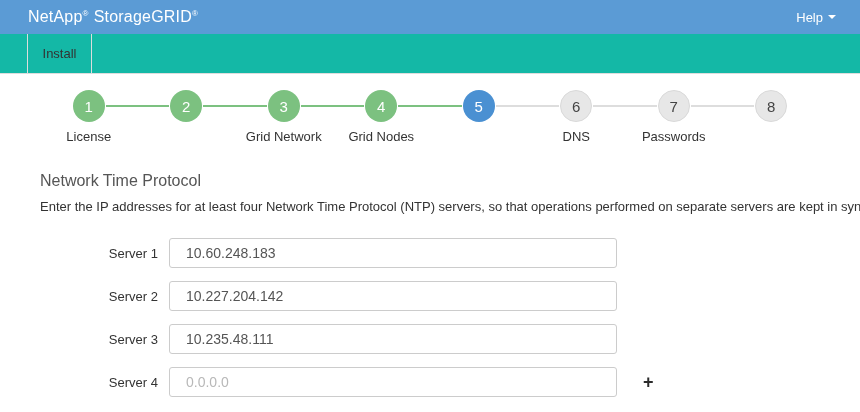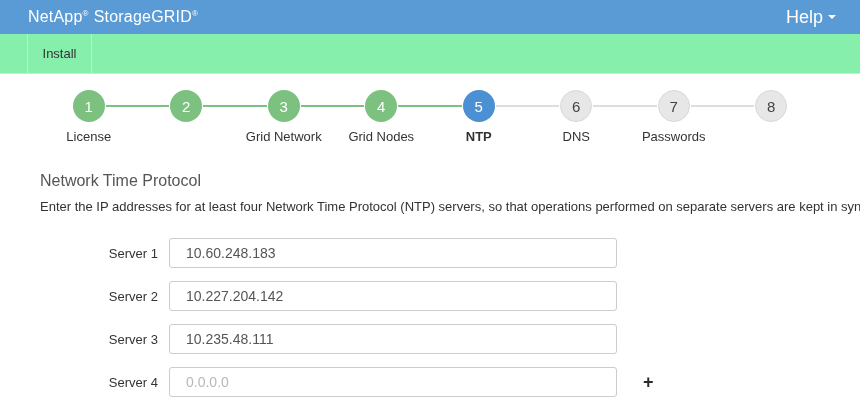--- a/index.html
+++ b/index.html
@@ -19,28 +19,28 @@
   }
   
   .header {
     height: 34px; background: var(--header-bg);
     display: flex; align-items: center; justify-content: space-between;
     padding: 0 24px 0 28px;
   }
   .brand { color: #fff; font-size: 16px; letter-spacing: 0.2px; }
   .brand sup { font-size: 8px; vertical-align: super; }
   .brand .product { margin-left: 5px; }
-  .help-menu { color: #fff; font-size: 18px; cursor: pointer; display: flex; align-items: center; }
+  .help-menu { color: #fff; font-size: 13px; cursor: pointer; display: flex; align-items: center; }
   .caret {
     display: inline-block; width: 0; height: 0; margin-left: 5px;
     border-top: 4px solid #fff; border-left: 4px solid transparent; border-right: 4px solid transparent;
   }
   
   .navbar {
-    height: 40px; background: #86efac; border-bottom: 1px solid #ddd;
+    height: 40px; background: #14b8a6; border-bottom: 1px solid #ddd;
     display: flex; align-items: stretch;
   }
   .nav-spacer { width: 28px; border-right: 1px solid #ddd; }
   .nav-item {
     width: 64px; border-right: 1px solid #ddd;
     display: flex; align-items: center; justify-content: center;
     font-size: 13px; color: #333; cursor: pointer;
   }
   
   .stepper { display: flex; margin: 16px 40px 0 40px; }
@@ -124,21 +124,20 @@
     <div class="circle">
         <span class="num">4</span>
       </div>
     <div class="label">Grid Nodes</div>
   </div>
 
   <div class="step active">
     <div class="circle">
         <span class="num">5</span>
       </div>
-    <div class="label">NTP</div>
   </div>
 
   <div class="step todo">
     <div class="circle">
         <span class="num">6</span>
       </div>
     <div class="label">DNS</div>
   </div>
 
   <div class="step todo">

